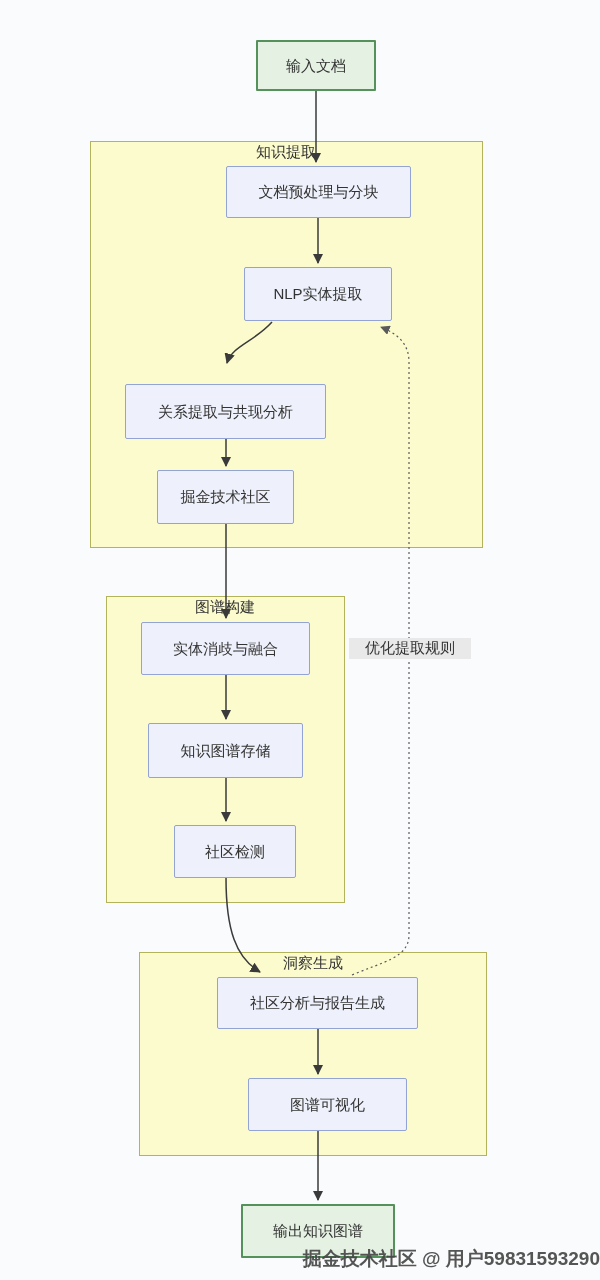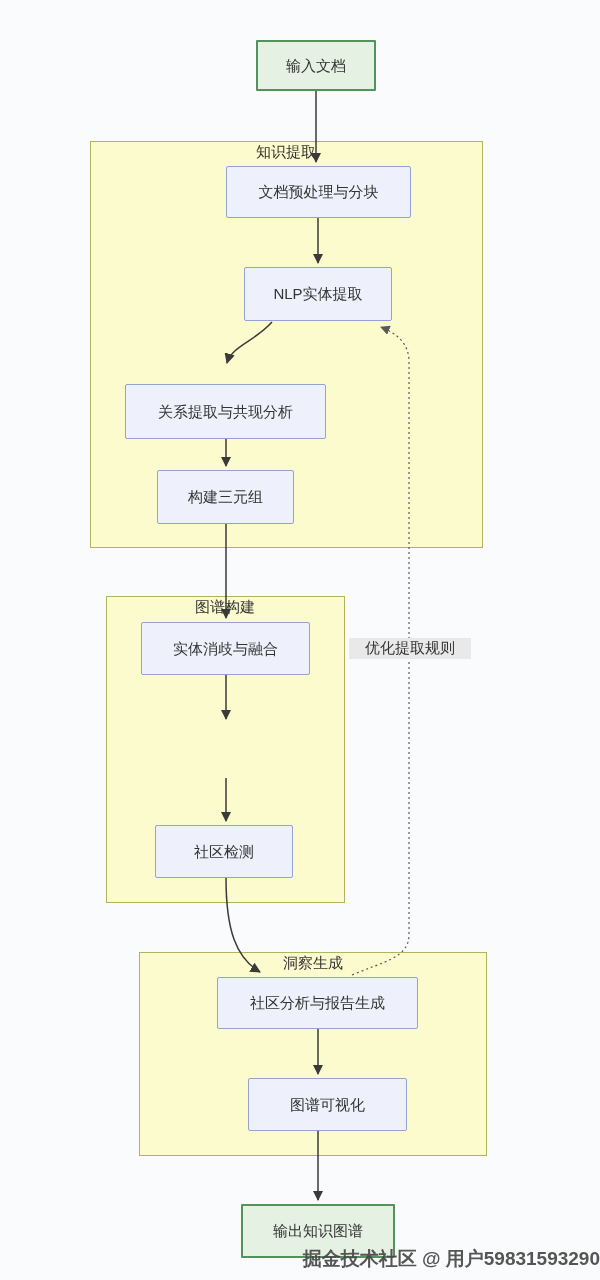--- a/index.html
+++ b/index.html
@@ -46,21 +46,21 @@
   #g1{left:90px;top:141px;width:393px;height:407px;}
   #g1t{left:286px;top:143px;}
   #n-pre{left:226px;top:166px;width:185px;height:52px;}
   #n-nlp{left:244px;top:267px;width:148px;height:54px;}
   #n-rel{left:125px;top:384px;width:201px;height:55px;}
   #n-tri{left:157px;top:470px;width:137px;height:54px;}
   #g2{left:106px;top:596px;width:239px;height:307px;}
   #g2t{left:225px;top:598px;}
   #n-dis{left:141px;top:622px;width:169px;height:53px;}
   #n-sto{left:148px;top:723px;width:155px;height:55px;}
-  #n-com{left:155px;top:825px;width:138px;height:53px;}
+  #n-com{left:174px;top:825px;width:122px;height:53px;}
   #g3{left:139px;top:952px;width:348px;height:204px;}
   #g3t{left:313px;top:954px;}
   #n-rep{left:217px;top:977px;width:201px;height:52px;}
   #n-vis{left:248px;top:1078px;width:159px;height:53px;}
   #end{left:241px;top:1204px;width:154px;height:54px;}
   #opt-label{left:410px;top:638px;}
 </style>
 </head>
 <body>
 
@@ -94,23 +94,24 @@
     <path class="edge" d="M318 1029 L318 1074" marker-end="url(#arr)"></path>
     <path class="edge" d="M318 1131 L318 1200" marker-end="url(#arr)"></path>
     <path class="edge-dotted" d="M352 975 C382 962 409 958 409 935 L409 362 C409 344 398 334 381 327" marker-end="url(#arrd)"></path>
   </svg>
 
   <div class="node terminal" id="start">输入文档</div>
 
   <div class="node" id="n-pre">文档预处理与分块</div>
   <div class="node" id="n-nlp">NLP实体提取</div>
   <div class="node" id="n-rel">关系提取与共现分析</div>
-  <div class="node" id="n-tri">构建三元组</div>
+  <div class="node" id="n-tri">掘金技术社区</div>
 
   <div class="node" id="n-dis">实体消歧与融合</div>
+  <div class="node" id="n-sto">知识图谱存储</div>
   <div class="node" id="n-com">社区检测</div>
 
   <div class="node" id="n-rep">社区分析与报告生成</div>
   <div class="node" id="n-vis">图谱可视化</div>
 
   <div class="node terminal" id="end">输出知识图谱</div>
 
   <div class="edge-label" id="opt-label">优化提取规则</div>
 
   <div class="watermark">掘金技术社区 @ 用户59831593290</div>

